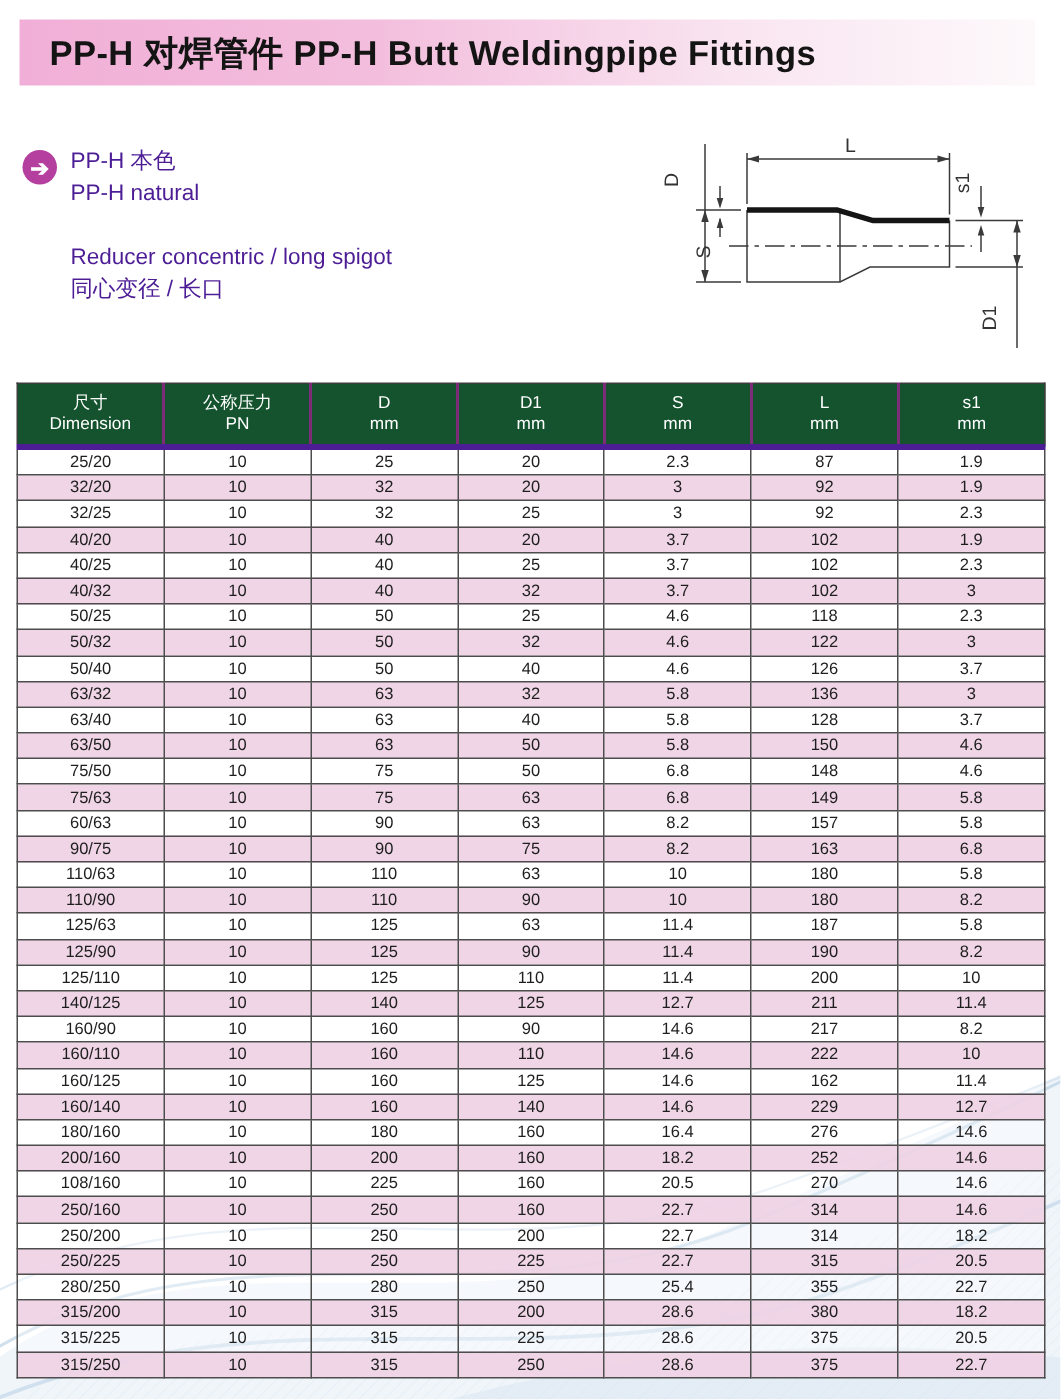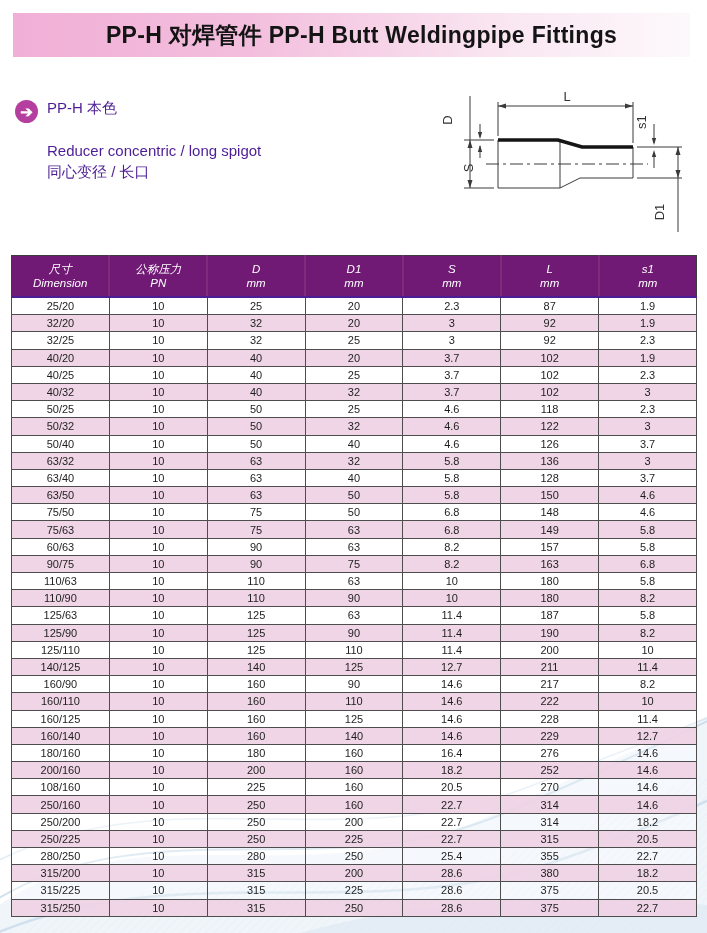--- a/index.html
+++ b/index.html
@@ -14,21 +14,20 @@
 
   
   .watermark { position:absolute; left:0; top:620px; width:707px; height:313px; z-index:0; }
 
   
   .title-bar {
     position:absolute; left:13px; top:13px; width:677px; height:44px;
     background:linear-gradient(90deg,#f1afd7 0%,#f3bedd 35%,#f9e4f0 70%,#fdf9fb 100%);
     display:flex; align-items:center;
     z-index:2;
-    justify-content:center;
   }
   .title-text {
     font-size:23px; font-weight:bold; color:#141414;
     padding-left:20px; white-space:nowrap; letter-spacing:0.3px;
   }
 
   
   .arrow-badge {
     position:absolute; left:15px; top:100px; width:23px; height:23px;
     border-radius:50%; background:#b53f9f; color:#ffffff;
@@ -43,23 +42,23 @@
   .diagram { position:absolute; left:430px; top:90px; width:277px; height:158px; z-index:2; }
   .diagram text { font-family:"Liberation Sans", sans-serif; font-size:13px; fill:#333; }
 
   
   .spec-table-wrap { position:absolute; left:11px; top:255px; width:686px; z-index:1; }
   table.spec {
     width:100%; border-collapse:collapse; table-layout:fixed;
     border:1px solid #3c3c3c;
   }
   table.spec thead th {
-    background:#701a75; color:#ffffff; font-weight:normal;
+    background:#14532d; color:#ffffff; font-weight:normal;
     font-size:11.5px; line-height:14px; height:40px; padding:0;
-    border-left:2px solid #7c2c78; border-bottom:2px solid #4c1d95;font-style:italic;
+    border-left:2px solid #7c2c78; border-bottom:4px solid #4c1d95;
   }
   table.spec thead th:first-child { border-left:none; }
   table.spec td {
     height:16.2px; padding:0;
     font-size:11px; text-align:center; color:#1e1e1e;
     border:1px solid #4d4d4d;
     background:rgba(255,255,255,0.35);
   }
   table.spec tbody tr:nth-child(even) td { background:rgba(238,211,229,0.95); }
 </style>
@@ -80,20 +79,21 @@
   <path d="M 300,313 C 420,280 560,270 707,285 L 707,313 Z" fill="#d8e6f2" opacity="0.5"></path>
 </svg>
 
 <div class="title-bar">
   <span class="title-text">PP-H 对焊管件 PP-H Butt Weldingpipe Fittings</span>
 </div>
 
 <div class="arrow-badge">➔</div>
 <div class="intro">
   <div class="line">PP-H 本色</div>
+  <div class="line">PP-H natural</div>
   <div class="gap"></div>
   <div class="line">Reducer concentric /  long spigot</div>
   <div class="line">同心变径 / 长口</div>
 </div>
 
 <svg class="diagram" viewBox="0 0 277 158">
   <g stroke="#3a3a3a" stroke-width="1" fill="none">
 
     <path d="M 68,50 L 68,98 L 130,98 L 150,88 L 203,88 L 203,57"></path>
     <line x1="130" y1="50" x2="130" y2="98"></line>
@@ -389,21 +389,21 @@
           <td>14.6</td>
           <td>222</td>
           <td>10</td>
         </tr>
         <tr>
           <td>160/125</td>
           <td>10</td>
           <td>160</td>
           <td>125</td>
           <td>14.6</td>
-          <td>228</td>
+          <td>162</td>
           <td>11.4</td>
         </tr>
         <tr>
           <td>160/140</td>
           <td>10</td>
           <td>160</td>
           <td>140</td>
           <td>14.6</td>
           <td>229</td>
           <td>12.7</td>

